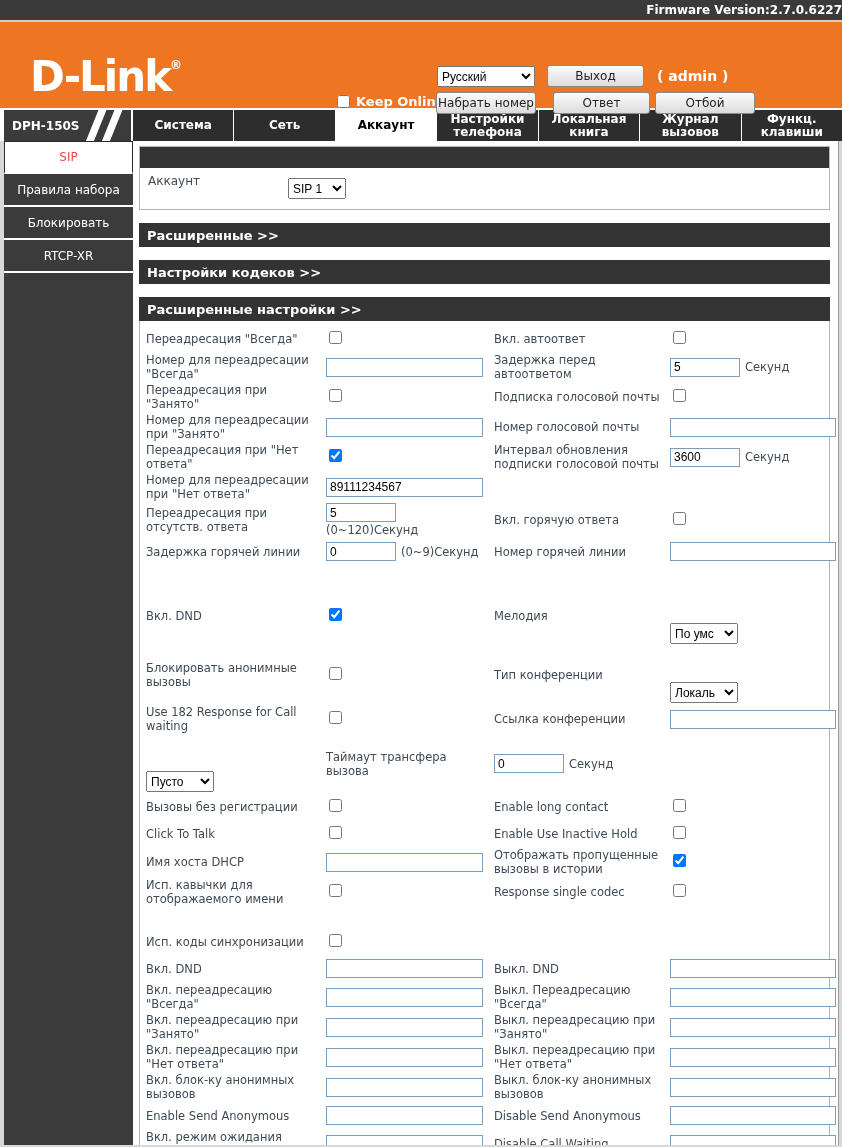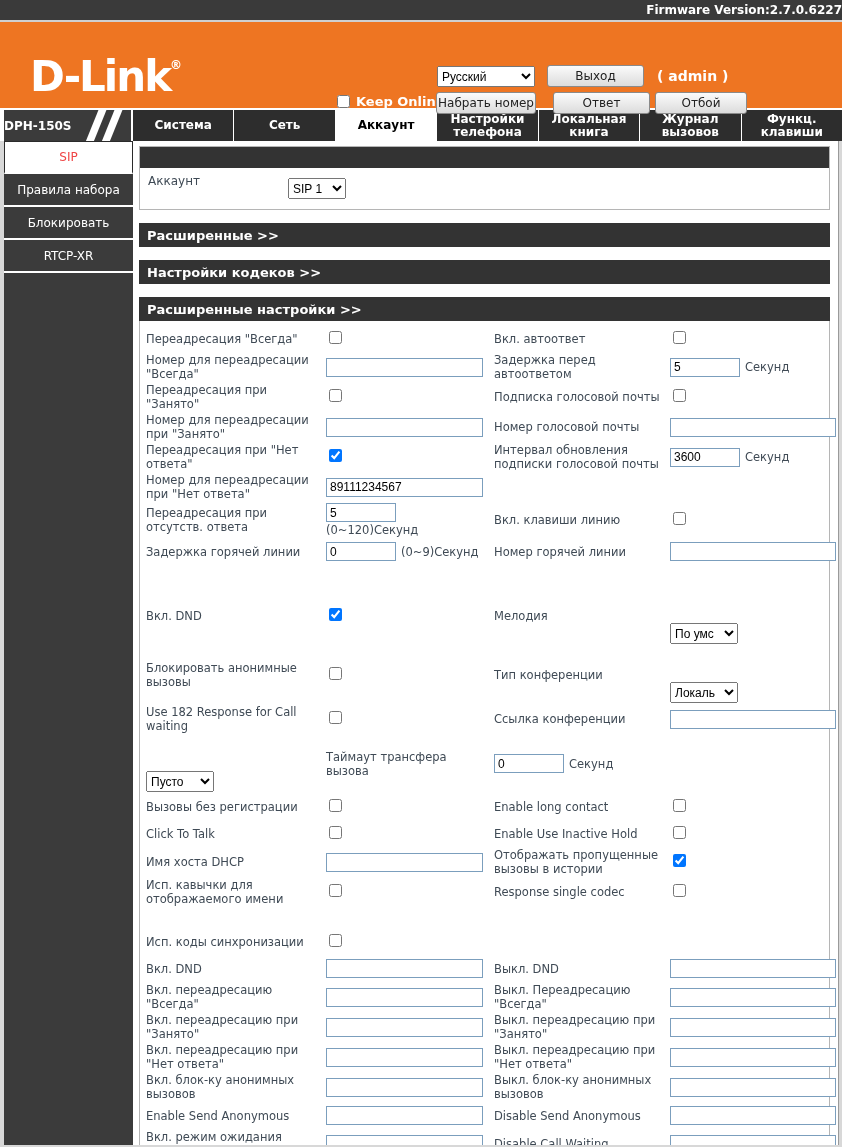--- a/index.html
+++ b/index.html
@@ -17,30 +17,30 @@
   .logo { position:absolute; left:30px; top:22px; color:#fff; font-size:42px; font-weight:800;
           letter-spacing:-2px; line-height:42px; }
   .logo sup { font-size:12px; letter-spacing:0; vertical-align:22px; }
   .hdr-select { position:absolute; left:437px; top:44px; width:98px; height:21px; font-size:12px; }
   .hdr-btn { position:absolute; height:22px; font-size:12px; color:#222;
              background:linear-gradient(#fbfbfb,#dcdcdc); border:1px solid #8a8a8a; border-radius:3px;
              text-align:center; line-height:20px; cursor:pointer; overflow:hidden; white-space:nowrap; }
   .btn-logout { left:547px; top:43px; width:97px; }
   .btn-dial   { left:436px; top:70px; width:100px; }
   .btn-answer { left:553px; top:70px; width:97px;  }
-  .btn-hangup { left:655px; top:70px; width:92px;  }
+  .btn-hangup { left:655px; top:70px; width:100px;  }
   .admin { position:absolute; left:657px; top:46px; color:#fff; font-size:14px; font-weight:bold; }
   .keep { position:absolute; left:337px; top:72px; display:flex; align-items:center; }
   .keep input { width:13px; height:13px; }
   .keep span { color:#fff; font-size:13px; font-weight:bold; margin-left:6px; white-space:nowrap; }
 
   
   .tabrow { display:flex; height:31px; padding-left:4px; background:#fff; }
   .model-box { position:relative; width:129px; background:#3b3b3b; color:#fff; font-size:12px;
-               font-weight:bold; display:flex; align-items:center; 
+               font-weight:bold; display:flex; align-items:center; padding-left:8px;
                border-right:2px solid #fff; overflow:hidden; }
   .stripe { position:absolute; top:-4px; width:8px; height:40px; background:#fff; transform:skewX(-22deg); }
   .s1 { left:88px; } .s2 { left:104px; }
   .tabs { flex:1; display:flex; }
   .tab { flex:1; background:#2d2d2d; color:#fff; font-size:12px; font-weight:bold; text-align:center;
          display:flex; align-items:center; justify-content:center; line-height:13px;
          border-left:1px solid #fff; cursor:pointer; padding:1px 2px; }
   .tab:first-child { border-left:none; }
   .tab.active { background:#ffffff; color:#000; }
 
@@ -178,21 +178,21 @@
             <div class="flabel col-l">Номер для переадресации при "Нет ответа"</div>
             <div class="fctl col-l"><input type="text" class="txt wide" value="89111234567" style=""></div>
             <div class="flabel col-r"></div>
             <div class="fctl col-r"></div>
           </div>
           <div class="frow">
             <div class="flabel col-l">Переадресация при отсутств. ответа</div>
             <div class="fctl col-l">
               <div><input type="text" class="txt small" value="5" style=""><span class="sfx-below">(0~120)Секунд</span></div>
             </div>
-            <div class="flabel col-r">Вкл. клавиши линию</div>
+            <div class="flabel col-r">Вкл. горячую ответа</div>
             <div class="fctl col-r"><input type="checkbox" style=""></div>
           </div>
           <div class="frow">
             <div class="flabel col-l">Задержка горячей линии</div>
             <div class="fctl col-l"><input type="text" class="txt small" value="0" style=""><span class="sfx">(0~9)Секунд</span></div>
             <div class="flabel col-r">Номер горячей линии</div>
             <div class="fctl col-r"><input type="text" class="txt wide2" style=""></div>
           </div>
           <div class="spacer"></div>
           <div class="frow">

